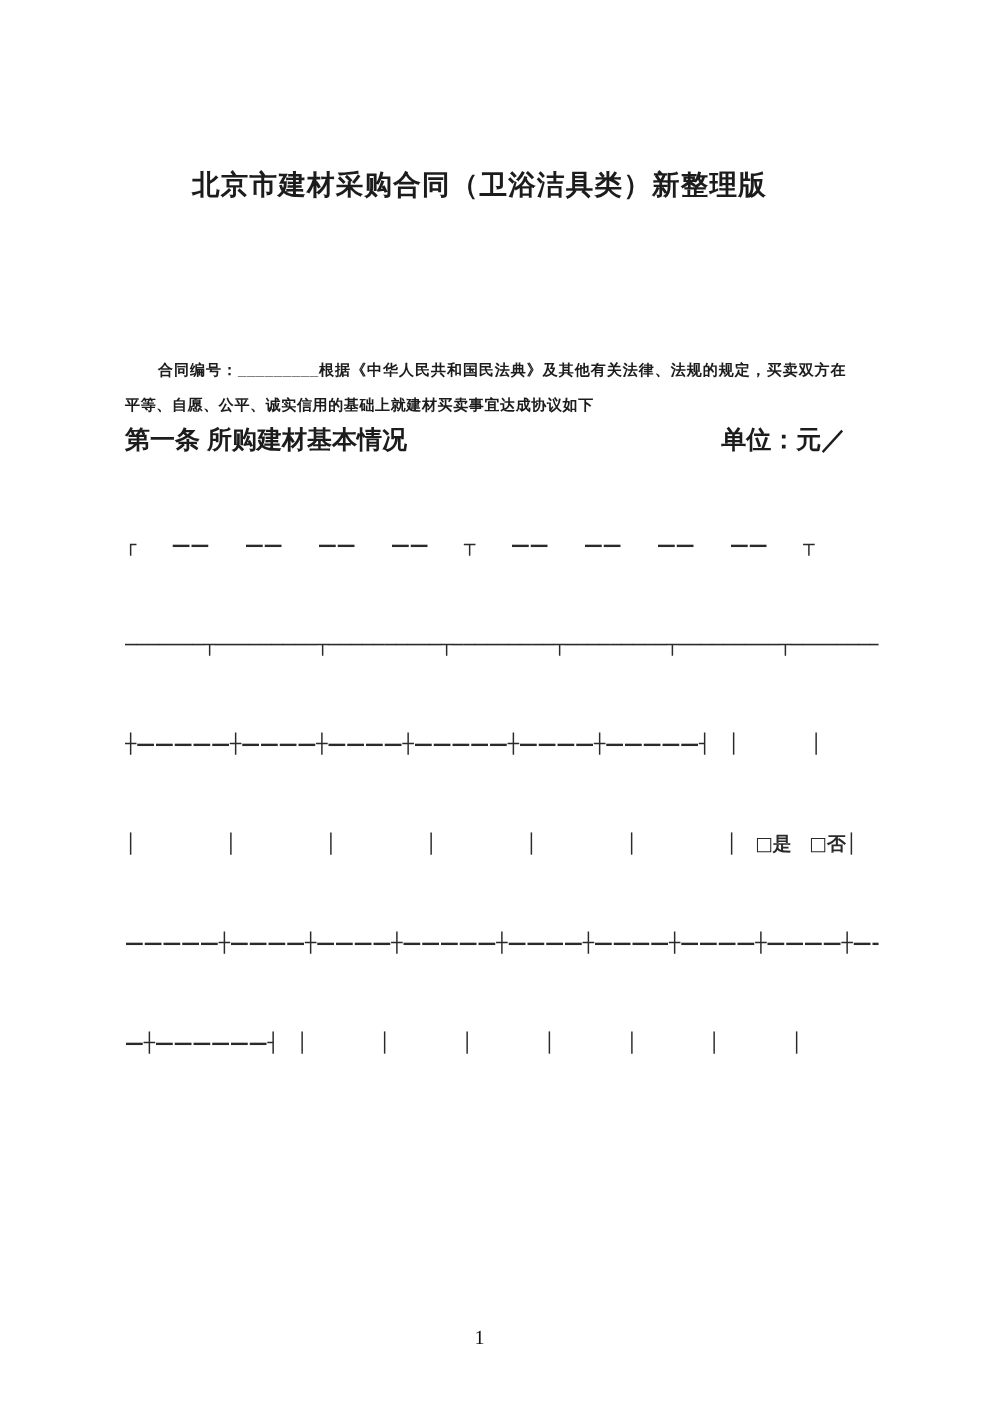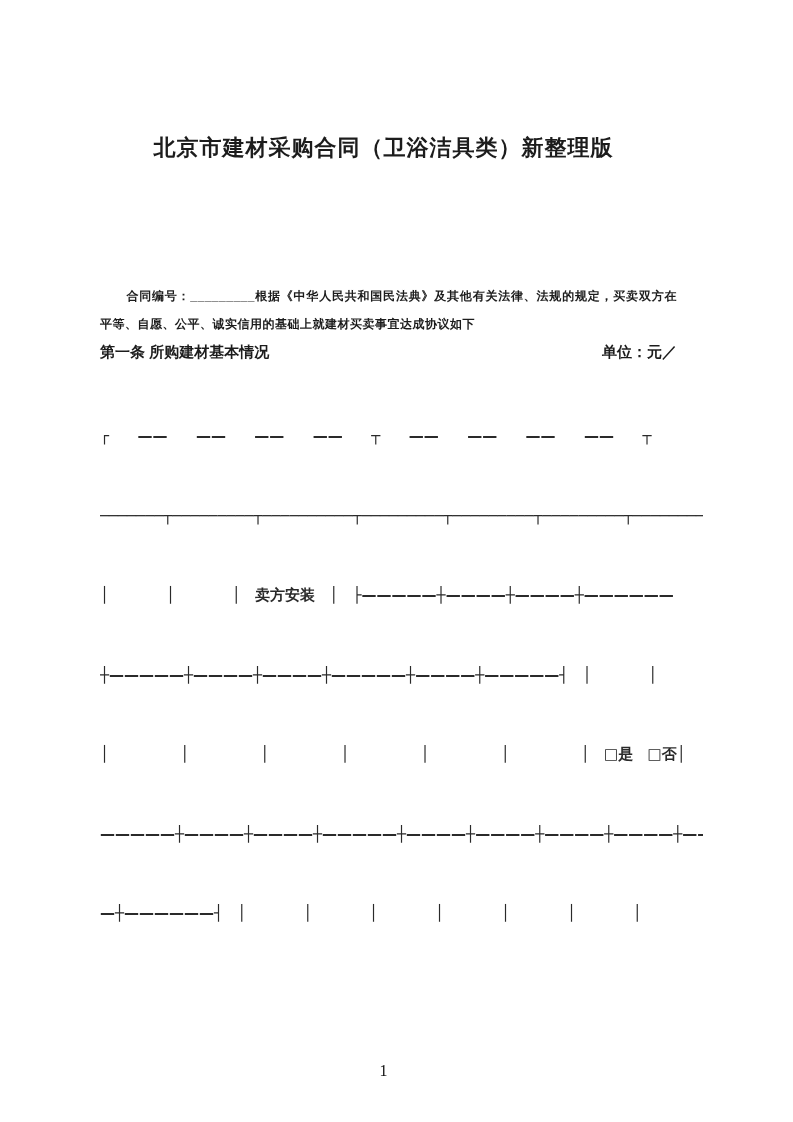--- a/index.html
+++ b/index.html
@@ -32,21 +32,21 @@
     font-weight: bold;
     text-align: justify;
     text-indent: 2.2em;
     letter-spacing: 0.5px;
   }
   .clause-row {
     display: flex;
     justify-content: space-between;
     align-items: baseline;
     margin: 0 90px 0 100px;
-    font-size: 15px;
+    font-size: 20px;
     line-height: 28px;
     font-weight: bold;
   }
   .table-art {
     margin: 4px 90px 0 100px;
     width: 603px;
     font-family: "DejaVu Sans", sans-serif;
     font-size: 15px;
     line-height: 26.5px;
     font-weight: bold;
@@ -80,21 +80,20 @@
   <p class="intro">合同编号：_________根据《中华人民共和国民法典》及其他有关法律、法规的规定，买卖双方在平等、自愿、公平、诚实信用的基础上就建材买卖事宜达成协议如下</p>
 
   <div class="clause-row">
     <span>第一条   所购建材基本情况</span>
     <span>单位：元／</span>
   </div>
 
   <div class="table-art">
     <div class="tline">┌  ——  ——  ——  ——  ┬  ——  ——  ——  ——  ┬</div>
     <div class="tline">───────┬─────────┬──────────┬─────────┬─────────┬─────────┬────────  │</div>
-    <div class="tline">│    │    │ 卖方安装 │ ├—————┼————┼————┼——————</div>
     <div class="tline">┼—————┼————┼————┼—————┼————┼—————┤ │    │   │</div>
     <div class="tline">│     │     │     │     │     │     │ □是 □否│ ├</div>
     <div class="tline">—————┼————┼————┼—————┼————┼————┼————┼————┼——</div>
     <div class="tline">—┼——————┤ │    │    │    │    │    │    │</div>
     
     
     
     
     
     

